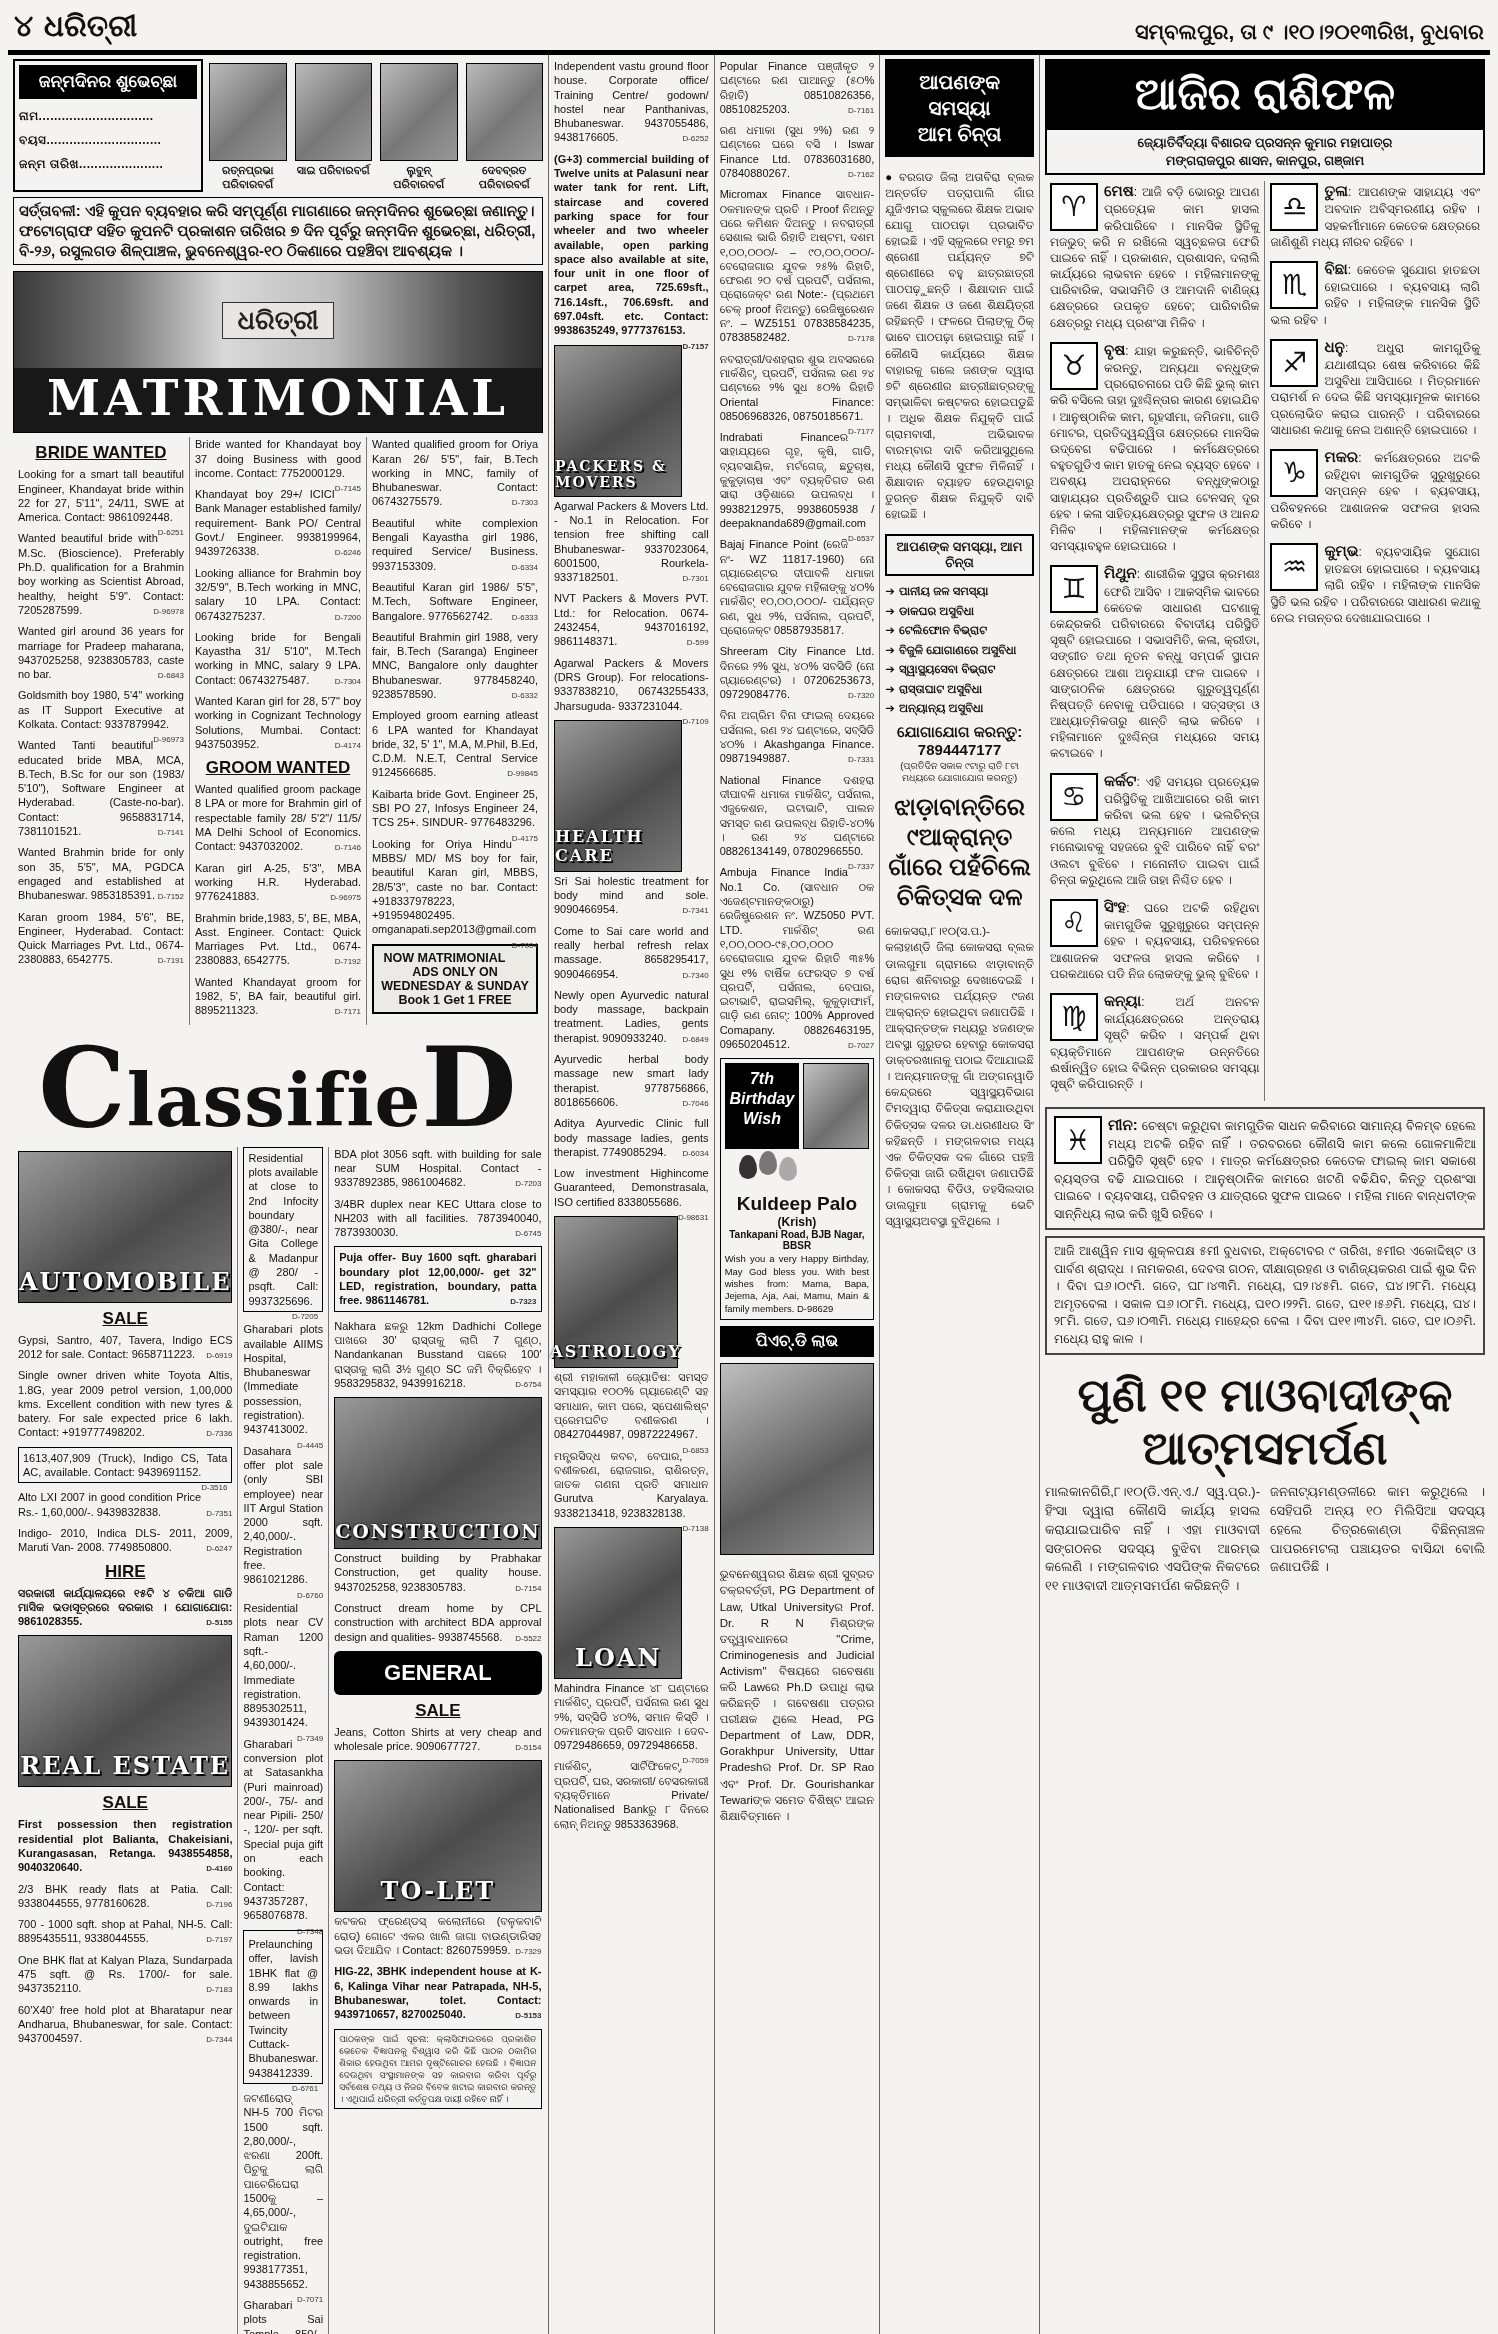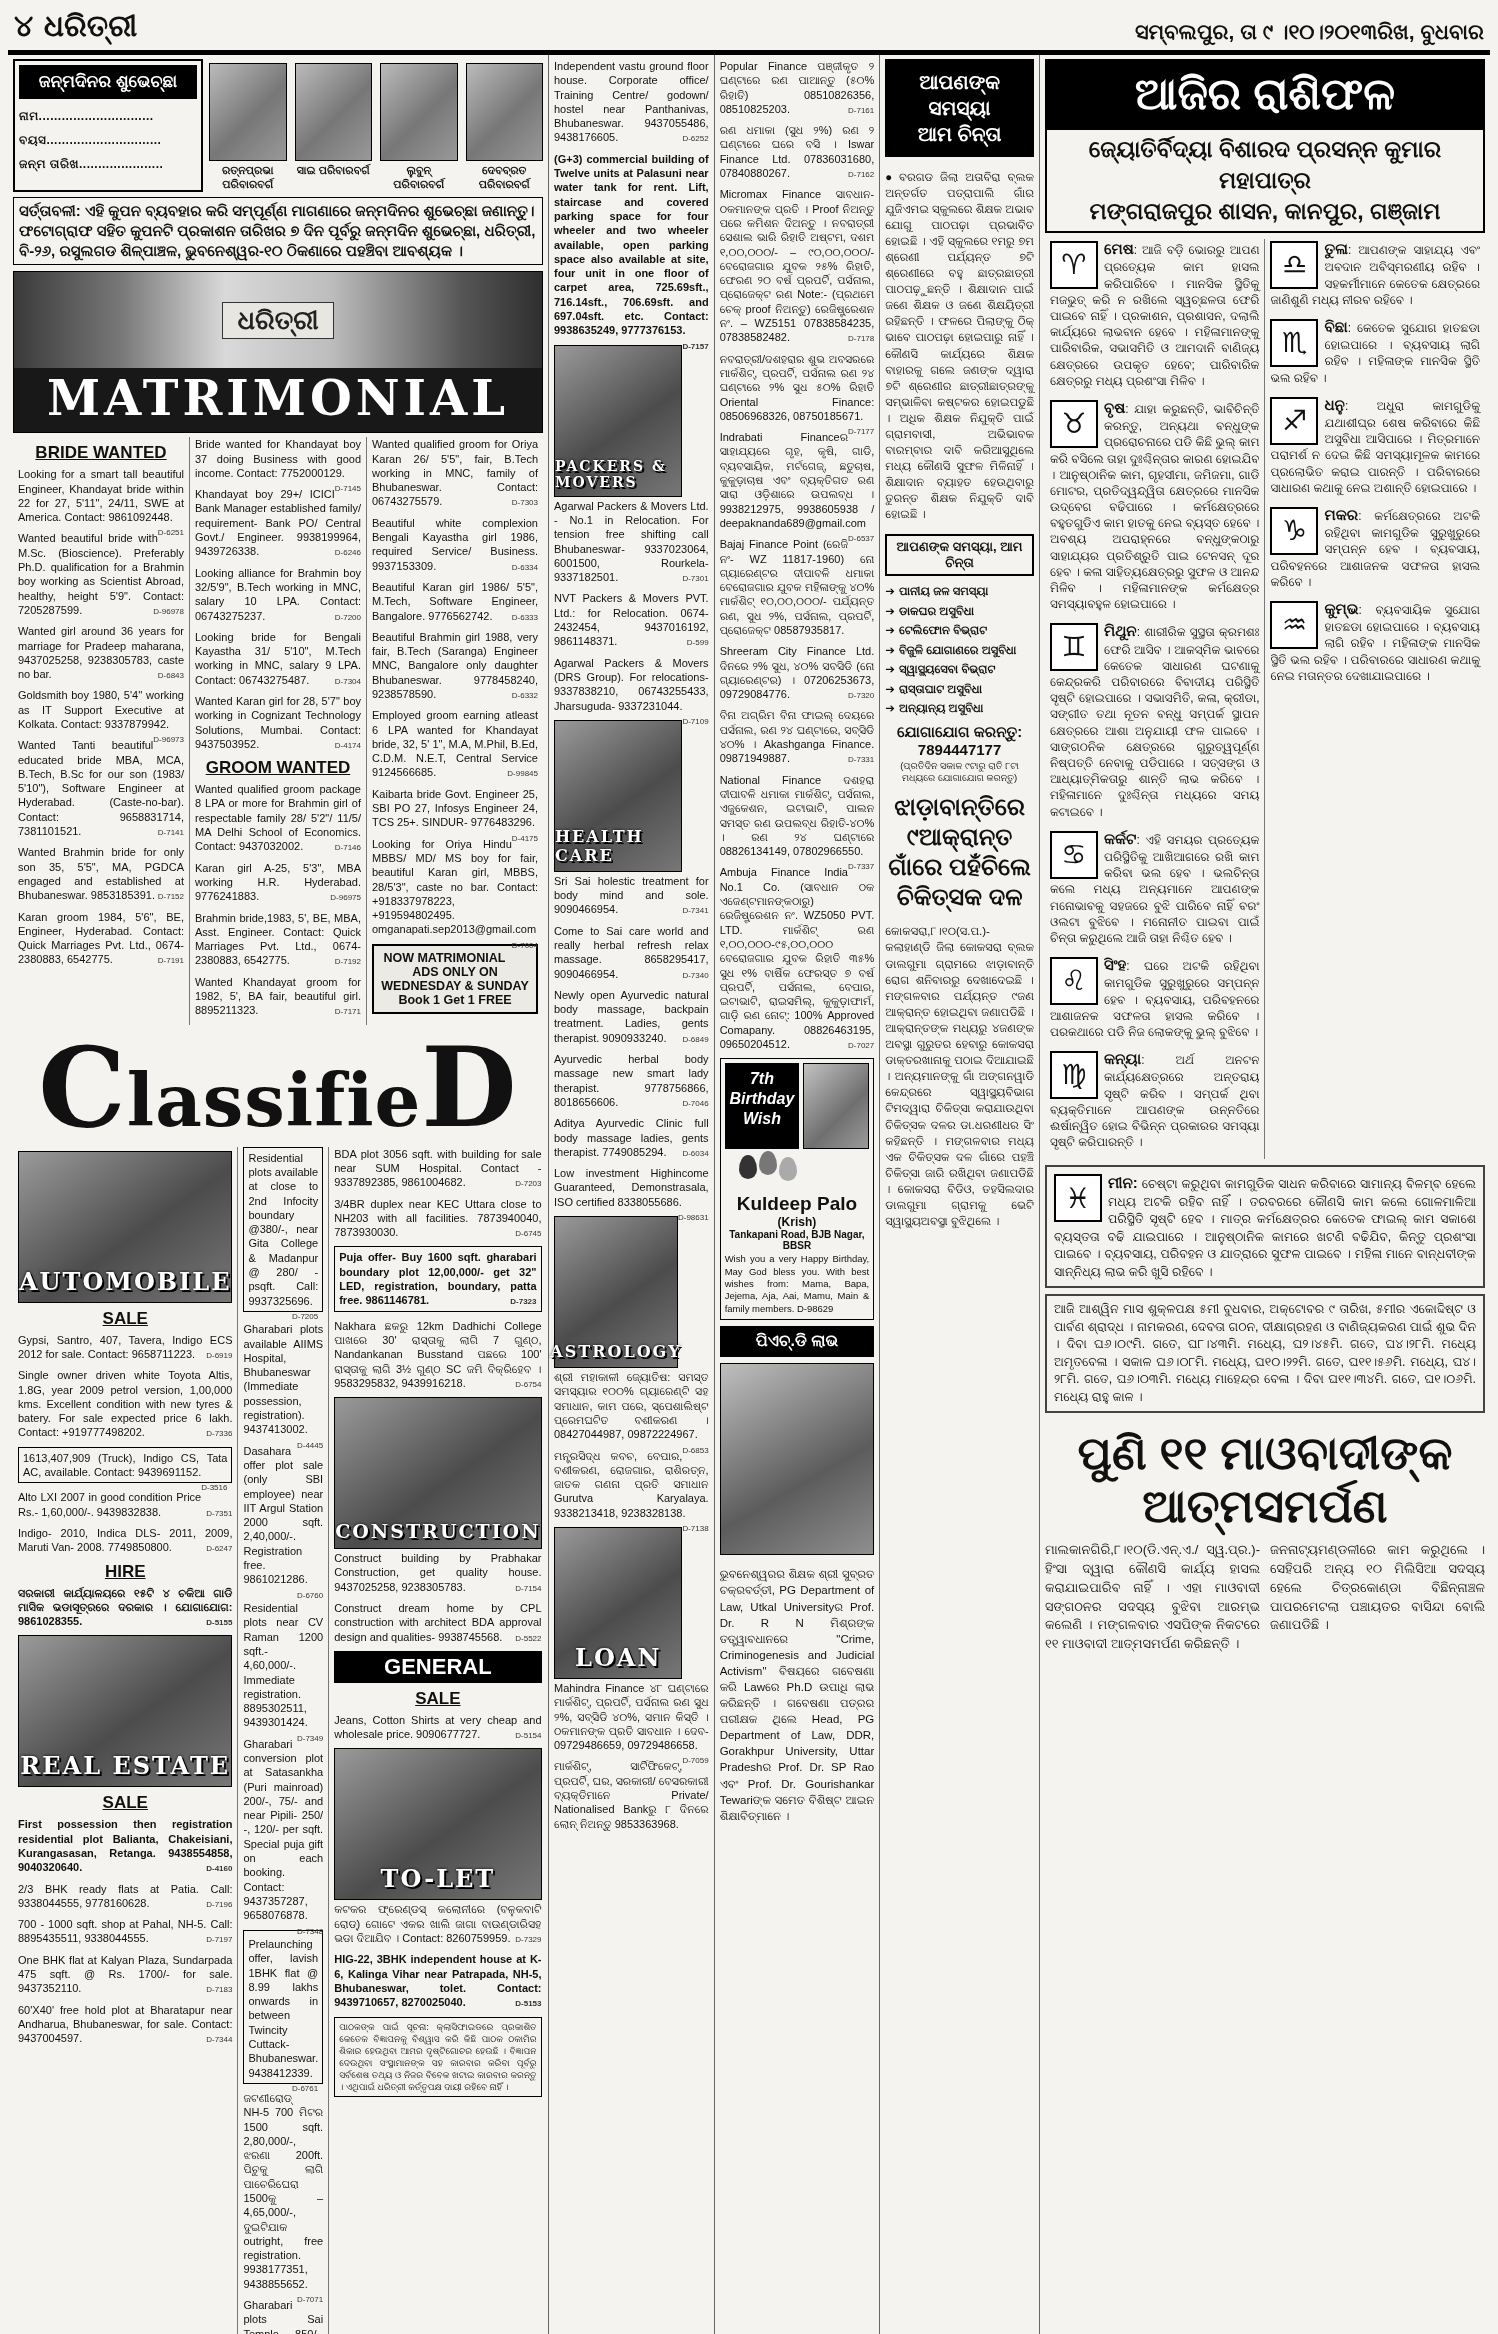--- a/index.html
+++ b/index.html
@@ -56,27 +56,27 @@
   .classi-banner .bigcap{font-size:110px;}
   .classi-cols{display:flex;}
   .ccol{flex:1;padding:0 5px;box-sizing:border-box;}
   .ccol+.ccol{border-left:1px solid #777;}
   .banner-img{border:1px solid #000;height:150px;margin:4px 0 2px 0;position:relative;
               background:linear-gradient(145deg,#9a9a9a,#4c4c4c 55%,#777);display:flex;
               align-items:flex-end;justify-content:center;}
   .banner-cap{font-family:"DejaVu Serif",serif;font-weight:bold;font-size:24px;color:#fff;
               letter-spacing:2px;margin-bottom:6px;text-shadow:0 0 3px #000,2px 2px 0 #000;}
   .gen-head{background:#000;color:#fff;font-weight:bold;font-size:22px;text-align:center;
-            padding:3px 0;margin:6px 0 2px 0;}
+            padding:9px 0;margin:6px 0 2px 0;border-radius:6px;}
   .notice-box{border:1px solid #000;font-size:9px;line-height:1.35;padding:3px 4px;text-align:justify;}
   
   .rashi-head{background:#000;color:#fff;border:2px solid #000;text-align:center;
               font-weight:bold;font-size:44px;padding:8px 0;}
   .rashi-sub{border:2px solid #000;border-top:none;text-align:center;font-weight:bold;
-             font-size:23px;padding:4px 2px;line-height:1.35;}
+             font-size:13px;padding:4px 2px;line-height:1.35;}
   .zods{display:flex;margin-top:6px;}
   .zcol{flex:1;padding:0 5px;}
   .zcol+.zcol{border-left:1px solid #777;}
   .zod{font-size:12px;line-height:1.35;text-align:justify;margin-bottom:9px;}
   .zicon{float:left;width:44px;height:44px;border:2px solid #000;background:#fff;margin:2px 6px 2px 0;
          display:flex;align-items:center;justify-content:center;font-size:28px;}
   .zname{font-weight:bold;font-size:15px;}
   .meena-box,.pancha{border:2px solid #444;padding:5px 7px;font-size:12.5px;line-height:1.4;
                      text-align:justify;margin-top:6px;}
   .news-head{font-weight:bold;font-size:46px;text-align:center;line-height:1.15;margin:14px 0 8px 0;}

